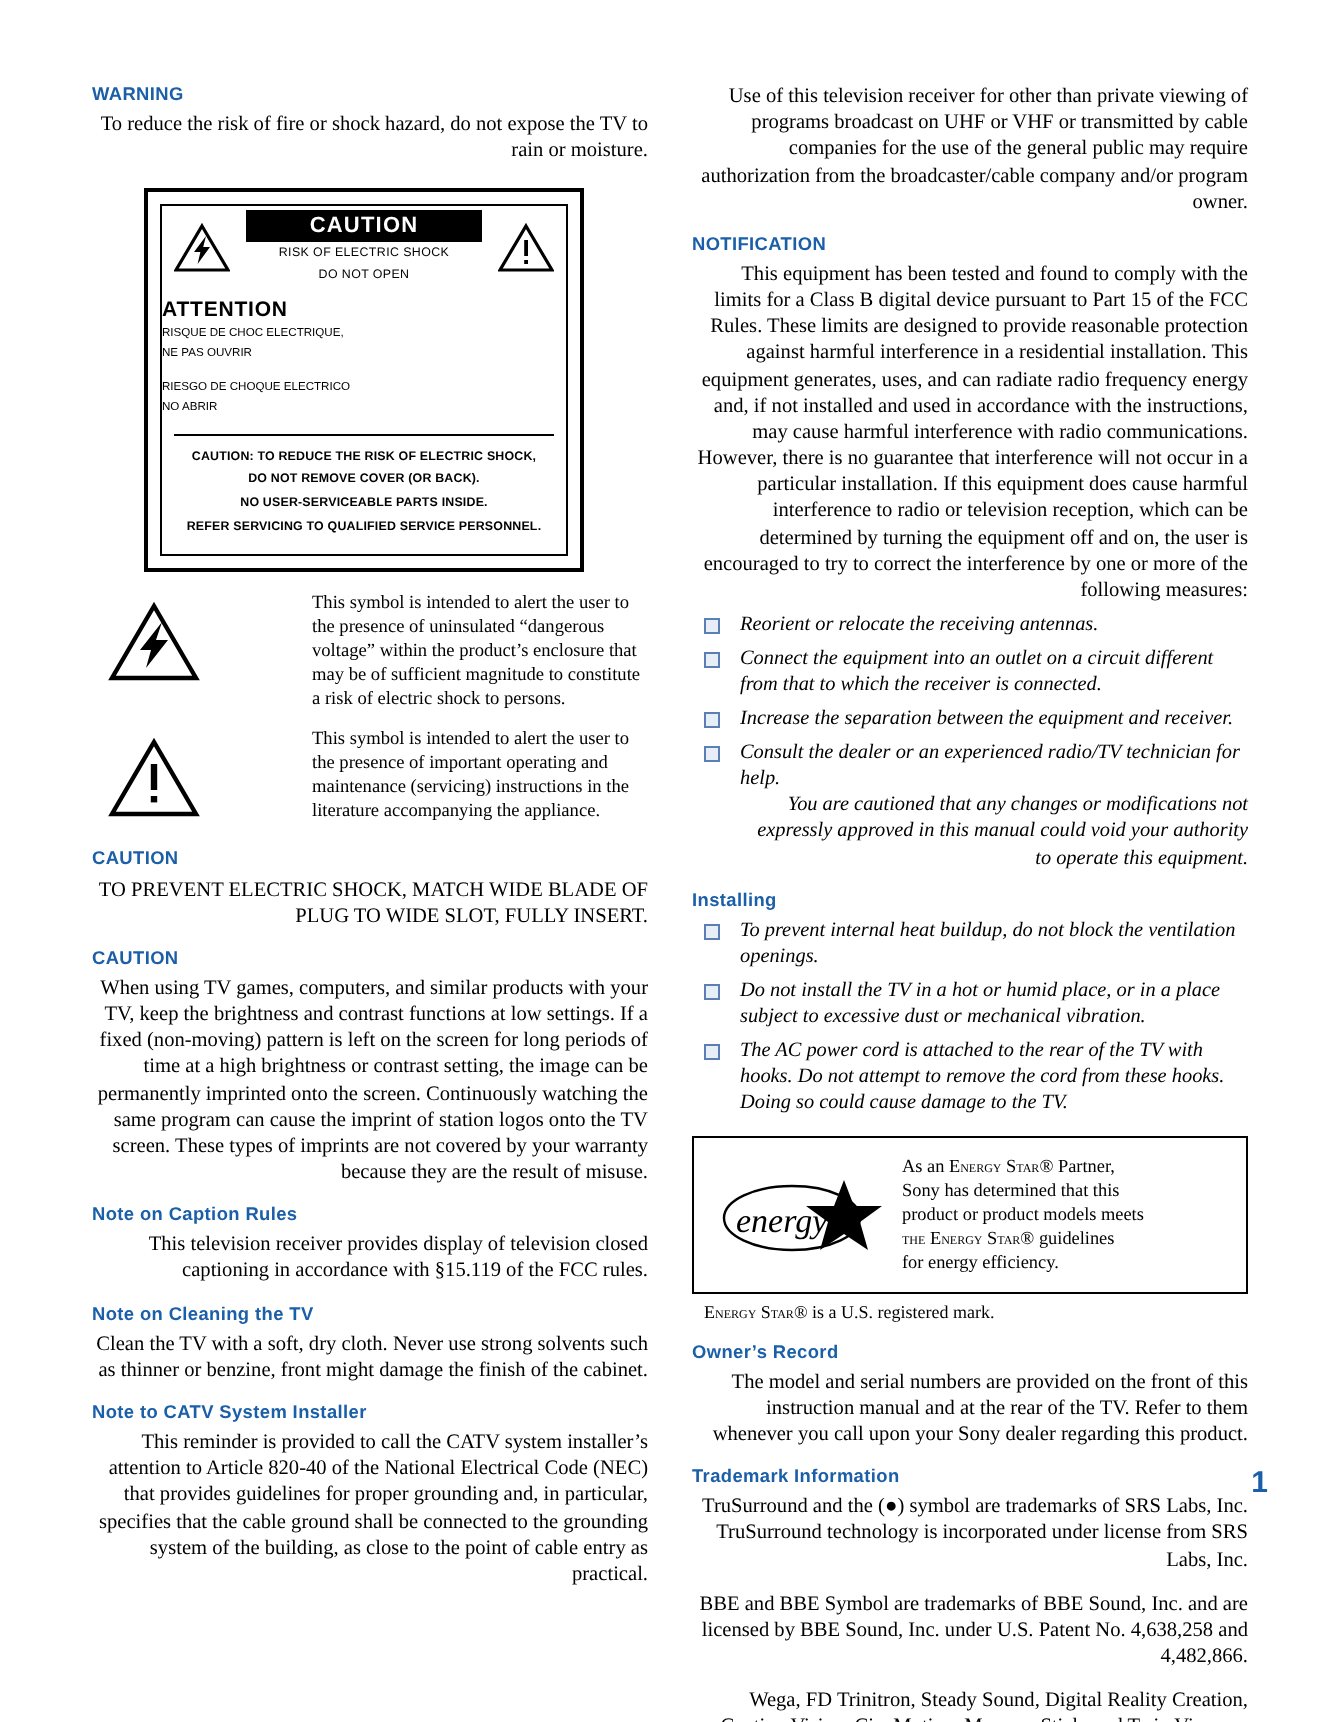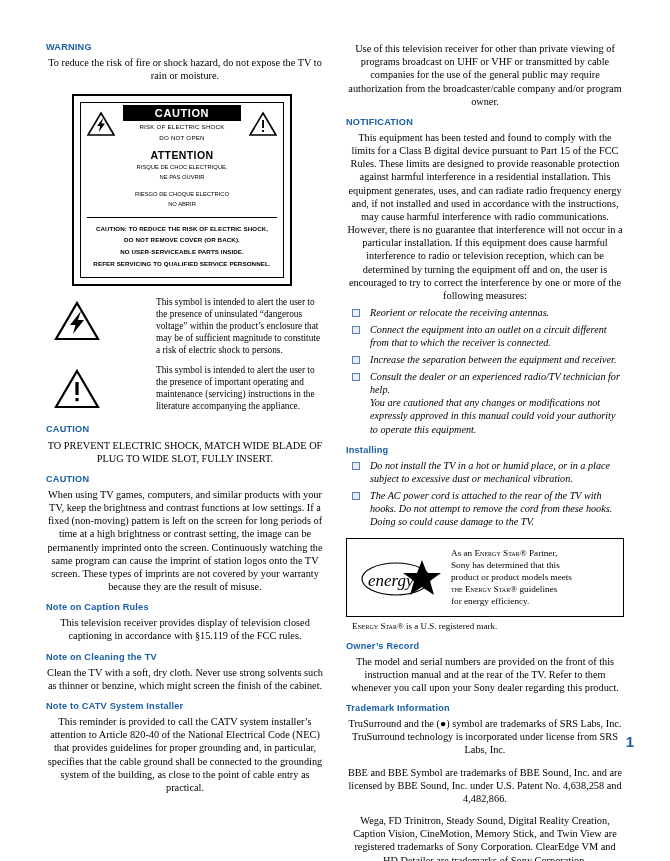--- a/index.html
+++ b/index.html
@@ -37,21 +37,21 @@
     letter-spacing: 0.2px;
     margin: 0 0 3px 0;
     line-height: 1.2;
   }
   h2.head.spaced { margin-top: 12px; }
 
   p.body {
     font-size: 10.3px;
     line-height: 1.28;
     margin: 0 0 9px 0;
-    text-align: center;
+    text-align: right;
   }
   p.tight { margin-bottom: 4px; }
 
   
   .caution-box {
     margin: 12px 0 10px 0;
     border: 2px solid #000;
     width: 216px;
     position: relative;
     left: 26px;
@@ -89,21 +89,20 @@
     margin: 0 2px;
   }
   .cb-sub {
     font-family: "Liberation Sans", sans-serif;
     font-size: 6.2px;
     letter-spacing: 0.2px;
     margin-top: 2px;
     line-height: 1.35;
   }
   .cb-block {
-    text-align: center;
     padding: 4px 0 2px 0;
   }
   .cb-block .t {
     font-family: "Liberation Sans", sans-serif;
     font-weight: bold;
     font-size: 10.5px;
     letter-spacing: 0.4px;
   }
   .cb-block .s {
     font-family: "Liberation Sans", sans-serif;
@@ -164,20 +163,21 @@
     position: absolute;
     left: 6px;
     top: 3px;
     width: 6px;
     height: 6px;
     border: 1px solid #5b7fb5;
     background: #e8eef7;
   }
   ul.boxlist li .sub {
     display: block;
+    text-align: right;
   }
 
   
   .estar-box {
     border: 1px solid #000;
     margin: 10px 0 4px 0;
     padding: 8px 6px;
     display: flex;
     align-items: center;
     min-height: 58px;
@@ -289,21 +289,21 @@
     <h2 class="head spaced">CAUTION</h2>
     <p class="body">TO PREVENT ELECTRIC SHOCK, MATCH WIDE BLADE OF PLUG TO WIDE SLOT, FULLY INSERT.</p>
 
     <h2 class="head">CAUTION</h2>
     <p class="body">When using TV games, computers, and similar products with your TV, keep the brightness and contrast functions at low settings. If a fixed (non-moving) pattern is left on the screen for long periods of time at a high brightness or contrast setting, the image can be permanently imprinted onto the screen. Continuously watching the same program can cause the imprint of station logos onto the TV screen. These types of imprints are not covered by your warranty because they are the result of misuse.</p>
 
     <h2 class="head">Note on Caption Rules</h2>
     <p class="body">This television receiver provides display of television closed captioning in accordance with §15.119 of the FCC rules.</p>
 
     <h2 class="head">Note on Cleaning the TV</h2>
-    <p class="body">Clean the TV with a soft, dry cloth. Never use strong solvents such as thinner or benzine, which might screen the finish of the cabinet.</p>
+    <p class="body">Clean the TV with a soft, dry cloth. Never use strong solvents such as thinner or benzine, front might damage the finish of the cabinet.</p>
 
     <h2 class="head">Note to CATV System Installer</h2>
     <p class="body">This reminder is provided to call the CATV system installer’s attention to Article 820-40 of the National Electrical Code (NEC) that provides guidelines for proper grounding and, in particular, specifies that the cable ground shall be connected to the grounding system of the building, as close to the point of cable entry as practical.</p>
   </div>
 
   <div class="col col-right">
 
     <p class="body">Use of this television receiver for other than private viewing of programs broadcast on UHF or VHF or transmitted by cable companies for the use of the general public may require authorization from the broadcaster/cable company and/or program owner.</p>
 
     <h2 class="head">NOTIFICATION</h2>
@@ -314,20 +314,21 @@
       <li>Connect the equipment into an outlet on a circuit different from that to which the receiver is connected.</li>
       <li>Increase the separation between the equipment and receiver.</li>
       <li>
         <span>Consult the dealer or an experienced radio/TV technician for help.</span>
         <span class="sub">You are cautioned that any changes or modifications not expressly approved in this manual could void your authority to operate this equipment.</span>
       </li>
     </ul>
 
     <h2 class="head">Installing</h2>
     <ul class="boxlist">
+      <li>To prevent internal heat buildup, do not block the ventilation openings.</li>
       <li>Do not install the TV in a hot or humid place, or in a place subject to excessive dust or mechanical vibration.</li>
       <li>The AC power cord is attached to the rear of the TV with hooks. Do not attempt to remove the cord from these hooks. Doing so could cause damage to the TV.</li>
     </ul>
 
     <div class="estar-box">
       <div class="estar-logo">
         <svg width="92" height="46" viewBox="0 0 92 46" aria-hidden="true">
           <ellipse cx="40" cy="25" rx="34" ry="16" fill="none" stroke="#000" stroke-width="1.2"></ellipse>
           <text x="12" y="32" font-family="Liberation Serif, serif" font-style="italic" font-size="17" fill="#000">energy</text>
           <polygon points="66,6 71,19 85,19 74,27 78,41 66,33 54,41 58,27 47,19 61,19" fill="#000"></polygon>

